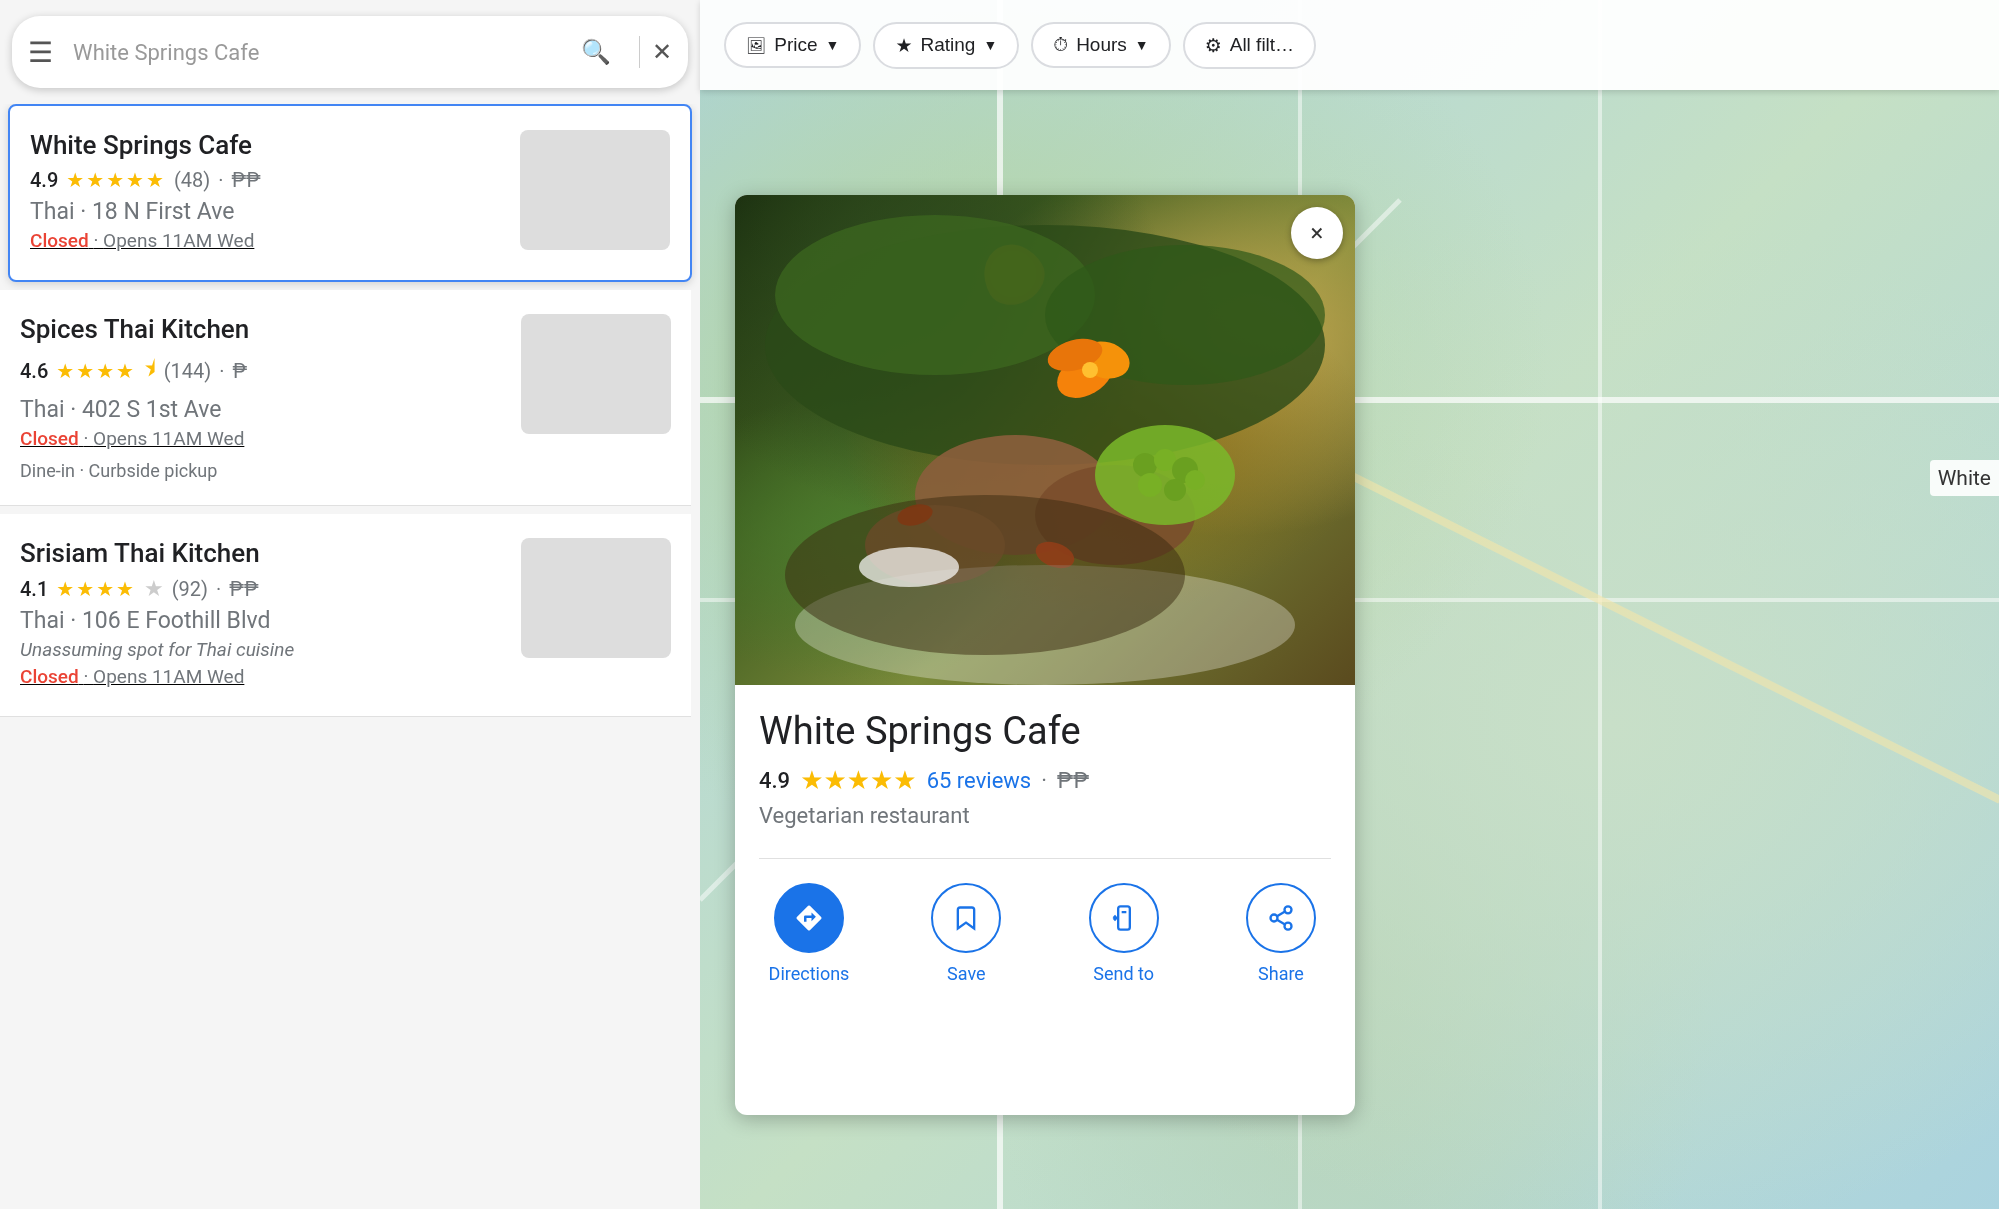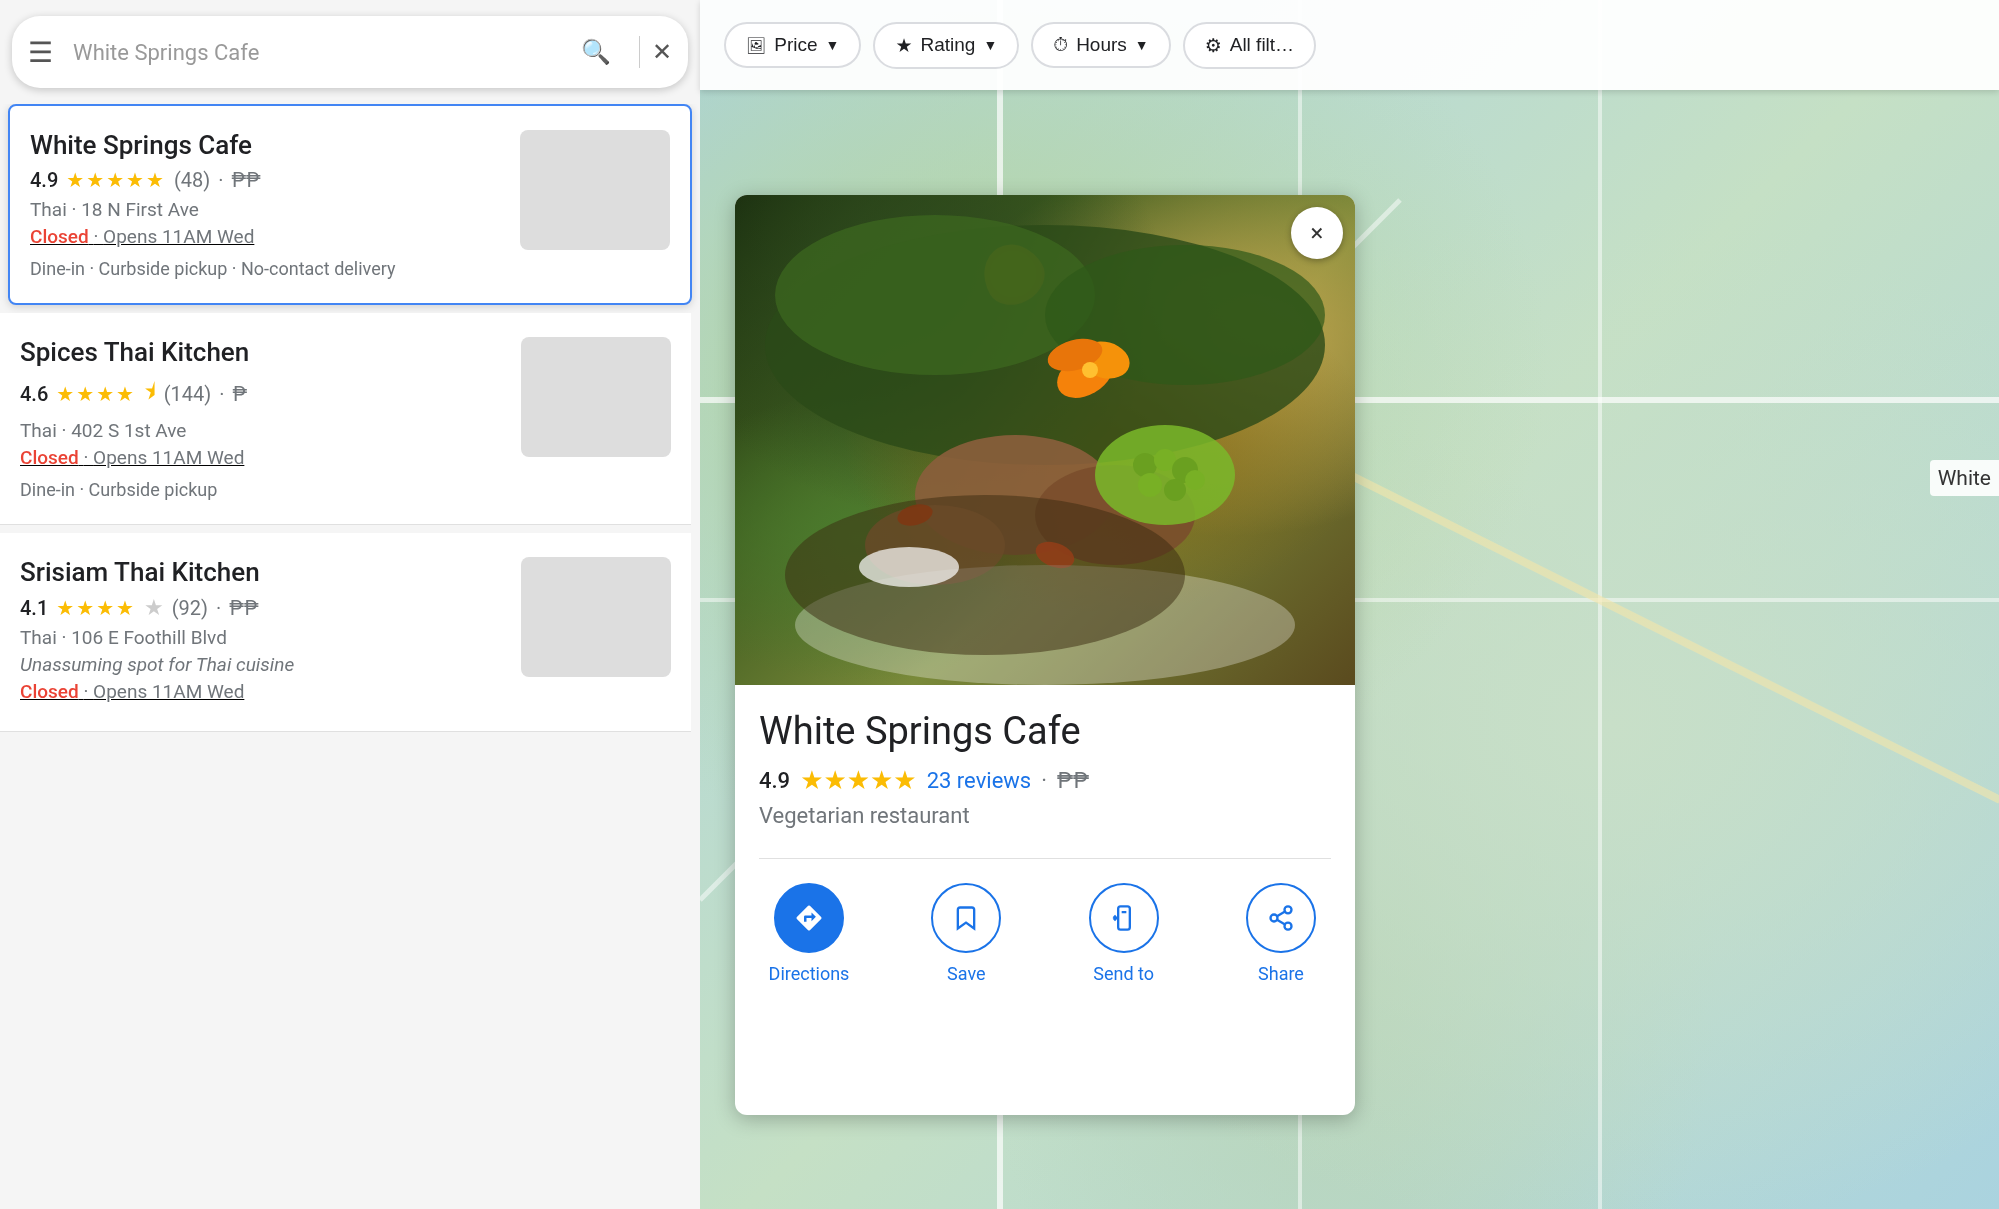--- a/index.html
+++ b/index.html
@@ -166,21 +166,21 @@
       color: #fbbc04;
       letter-spacing: 2px;
     }
     .review-count {
       color: #70757a;
     }
     .price {
       color: #70757a;
     }
     .address {
-      font-size: 19px;
+      font-size: 23px;
       color: #70757a;
       margin-bottom: 4px;
     }
     .status-row {
       font-size: 19px;
       margin-bottom: 4px;
       text-decoration: underline;
     }
     .closed {
       color: #ea4335;
@@ -435,21 +435,20 @@
             <span class="price">·</span>
             <span class="price">₱₱</span>
           </div>
           <div class="address">
             <span>Thai</span> · <span>18 N First Ave</span>
           </div>
           <div class="status-row">
             <span class="closed">Closed</span>
             <span class="opens-text"> · <span>Opens 11AM Wed</span></span>
           </div>
-          <div class="services">Dine-in · Curbside pickup · No-contact delivery</div>
         </div>
         <div class="result-card-image">
           <div class="img-placeholder img-1"></div>
         </div>
       </div>
     </div>
 
     <div class="result-card">
       <div class="result-card-inner">
         <div class="result-card-content">
@@ -569,21 +568,21 @@
     <div class="close-btn">
       <span>×</span>
     </div>
   </div>
 
   <div class="detail-content">
     <div class="detail-name">White Springs Cafe</div>
     <div class="detail-rating-row">
       <span class="detail-rating-number">4.9</span>
       <span class="detail-stars">★★★★★</span>
-      <span class="detail-reviews-link">23 reviews</span>
+      <span class="detail-reviews-link">65 reviews</span>
       <span style="color:#70757a;">·</span>
       <span class="detail-price">₱₱</span>
     </div>
     <div class="detail-type">Vegetarian restaurant</div>
 
     <div class="detail-divider"></div>
 
     <div class="action-buttons">
 
       <div class="action-btn">

